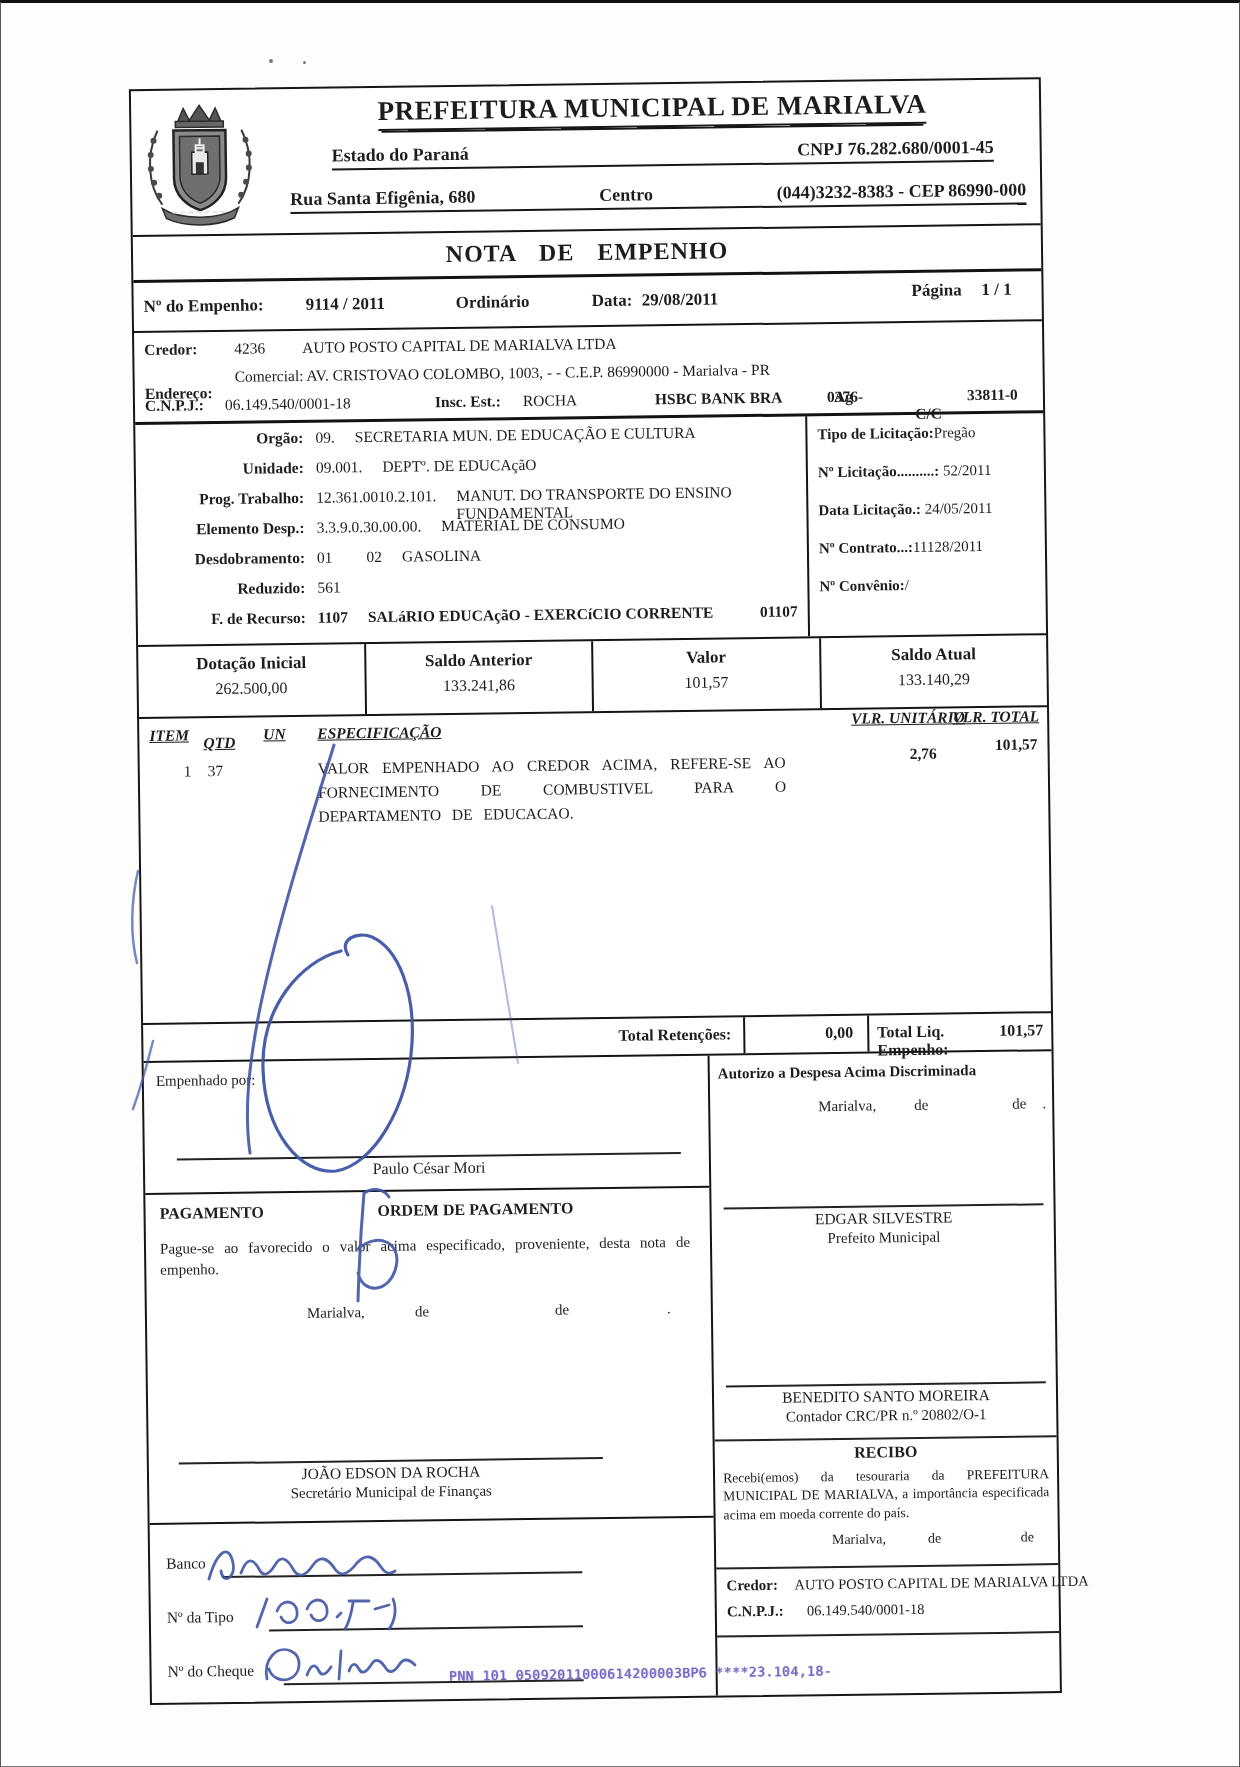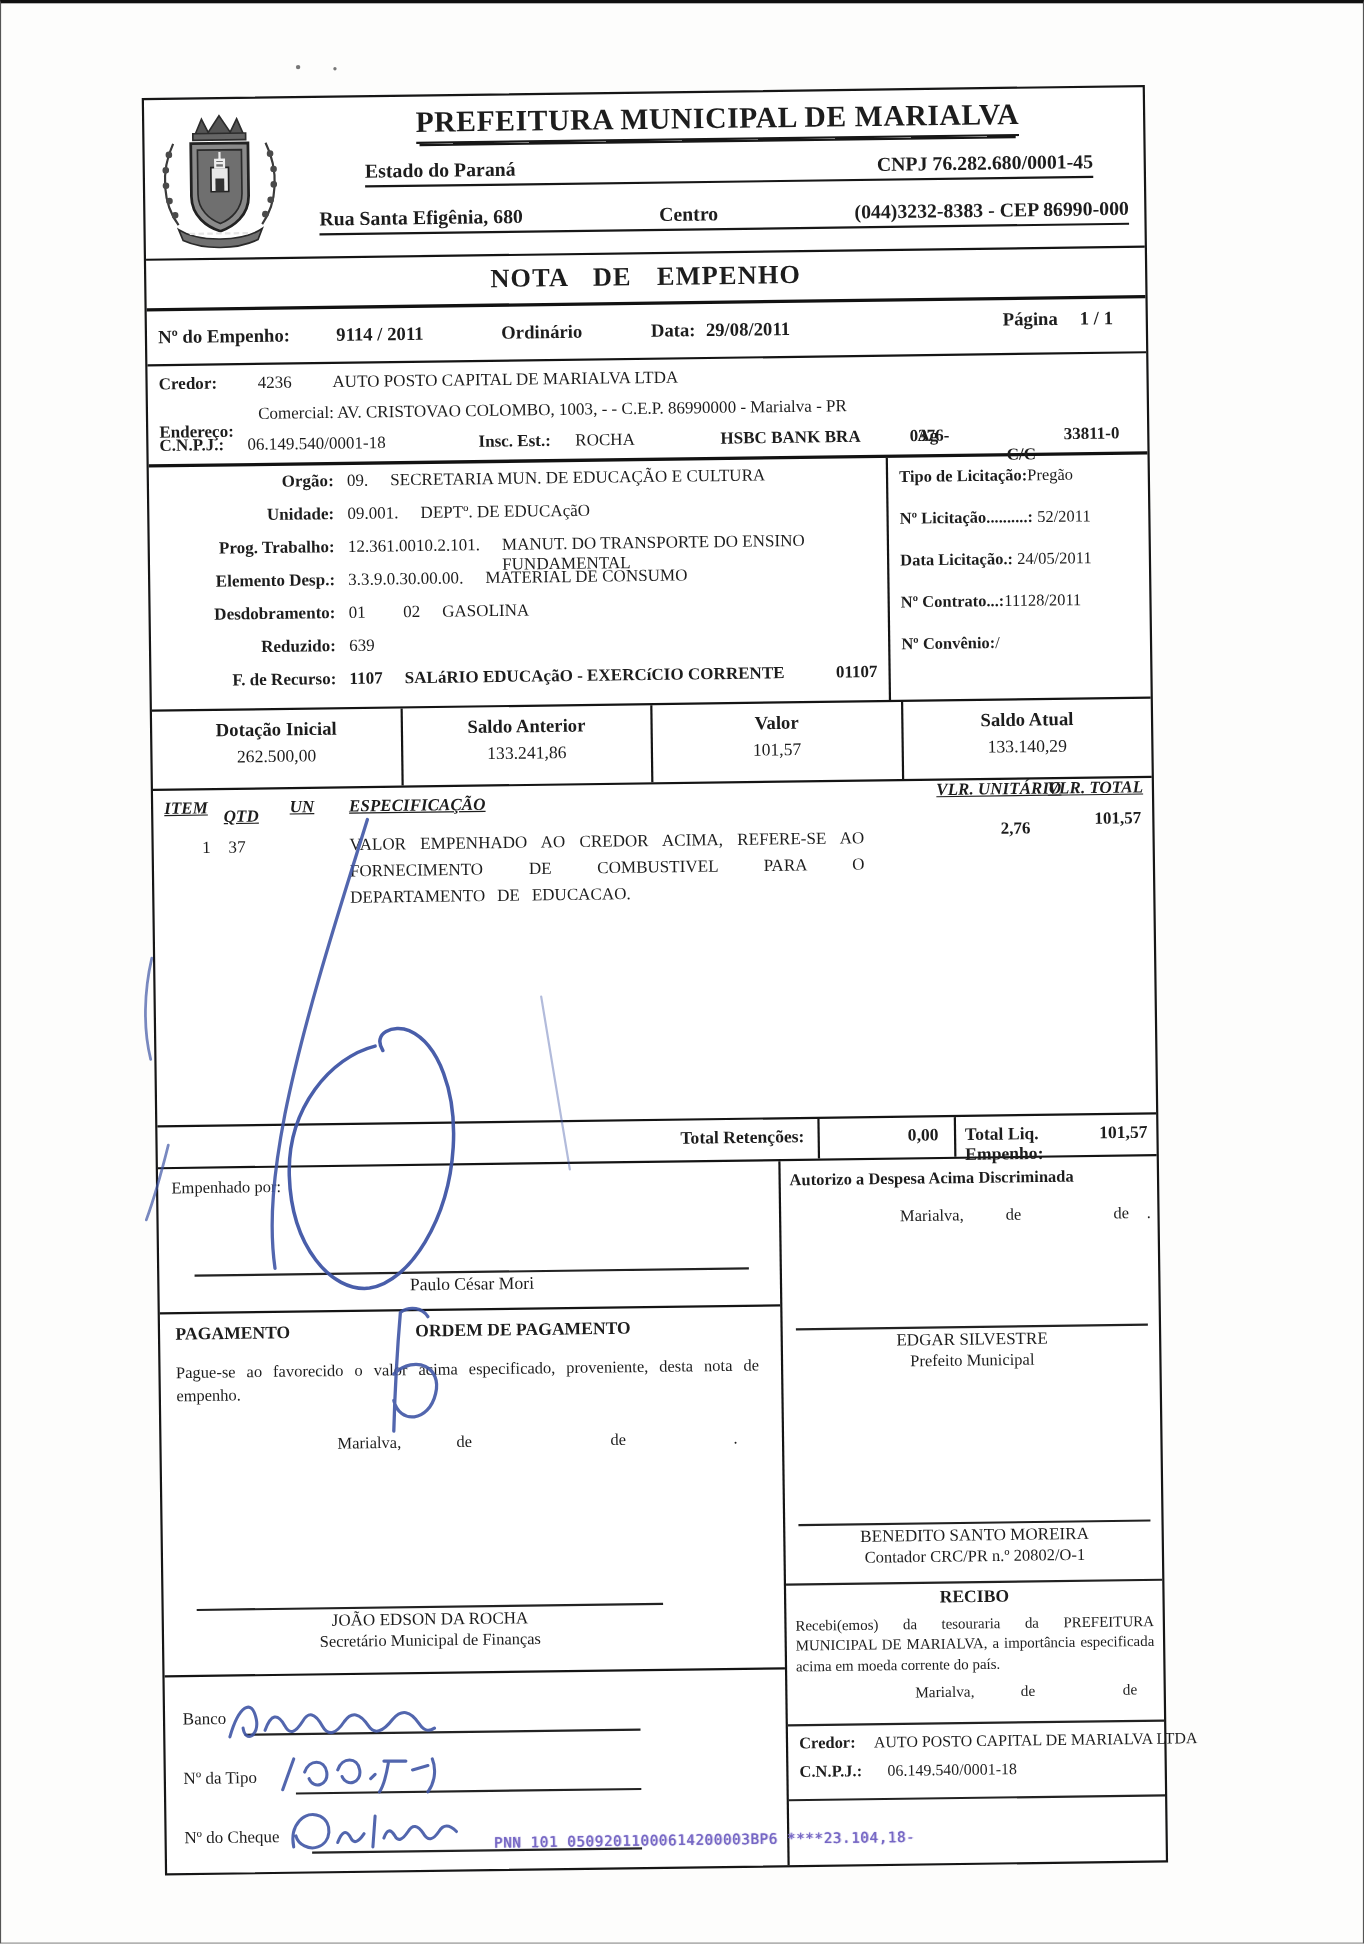--- a/index.html
+++ b/index.html
@@ -202,21 +202,21 @@
           <span class="desc">MATERIAL DE CONSUMO</span>
         </div>
         <div class="mrow">
           <span class="lbl">Desdobramento:</span>
           <span class="code">01</span>
           <span class="code2">02</span>
           <span class="desc">GASOLINA</span>
         </div>
         <div class="mrow">
           <span class="lbl">Reduzido:</span>
-          <span class="code">639</span>
+          <span class="code">561</span>
         </div>
         <div class="mrow">
           <span class="lbl">F. de Recurso:</span>
           <span class="code b">1107</span>
           <span class="desc b">SALáRIO EDUCAçãO - EXERCíCIO CORRENTE</span>
           <span class="rcode">01107</span>
         </div>
       </div>
       <div class="main-right">
         <div class="lic-row">

